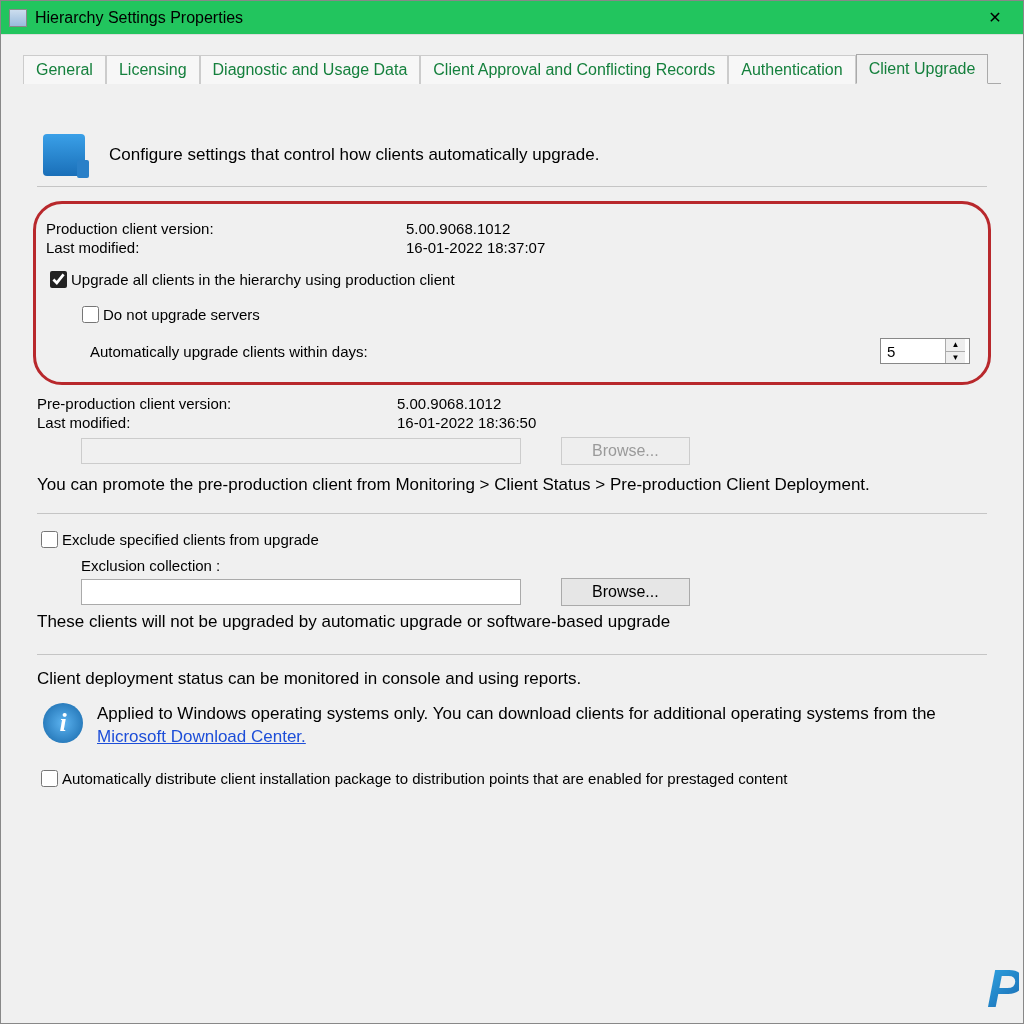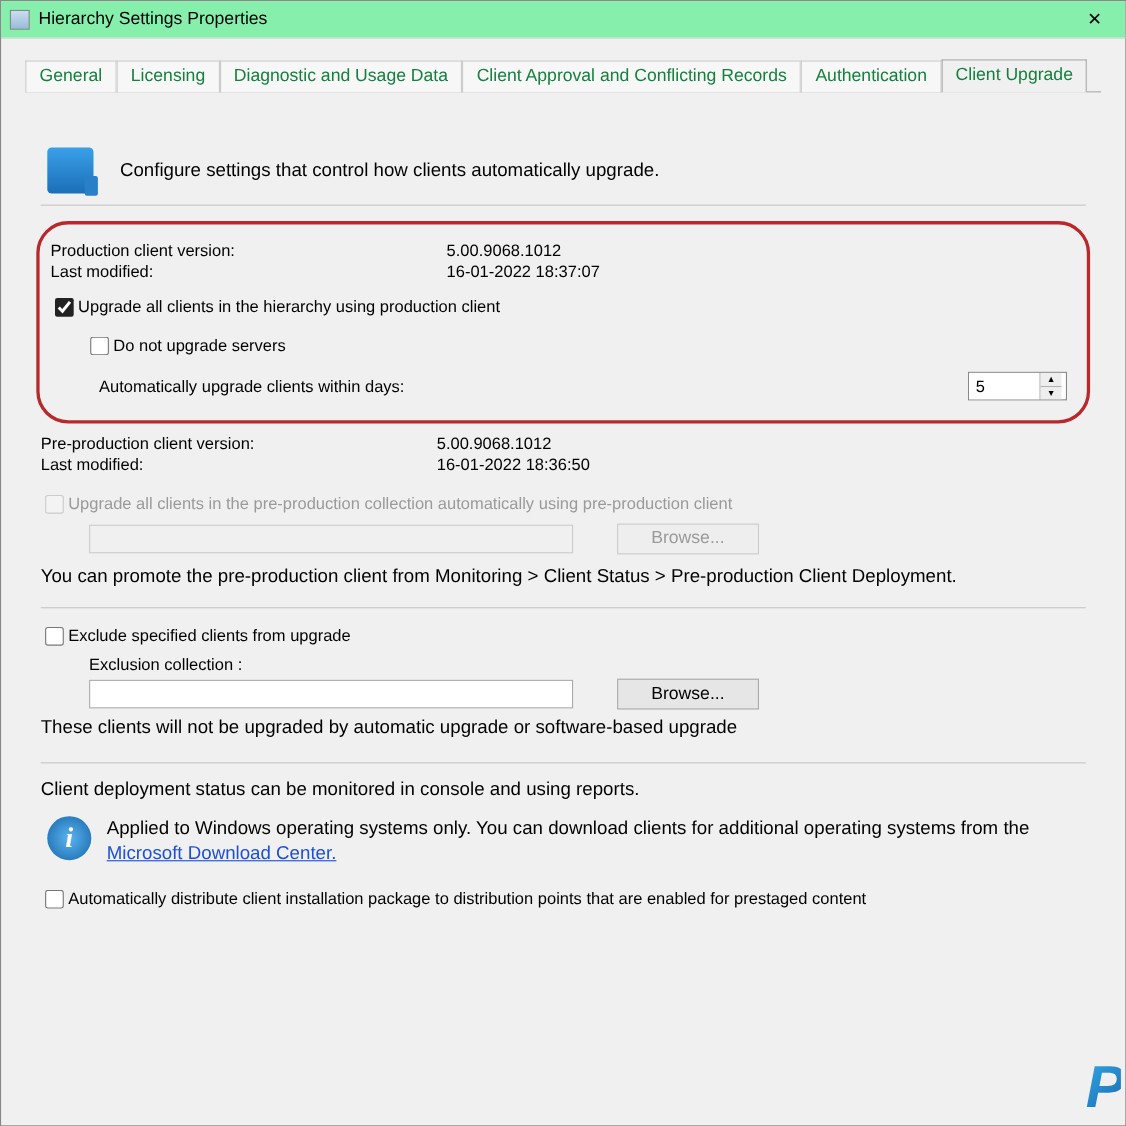--- a/index.html
+++ b/index.html
@@ -15,21 +15,21 @@
   }
   .window {
     width: 1024px;
     height: 1024px;
     border: 1px solid #888;
     background: #f0f0f0;
     position: relative;
   }
   .titlebar {
     height: 34px;
-    background: #86efac;
+    background: #22c55e;
     display: flex;
     align-items: center;
     padding: 0 8px;
     border-bottom: 1px solid #ddd;
   }
   .titlebar .sys-icon {
     width: 18px; height: 18px;
     background: linear-gradient(#cde, #9bd);
     border: 1px solid #888;
     margin-right: 8px;
@@ -256,24 +256,20 @@
 
       <div class="kv-row" style="margin-top:10px;">
         <div class="k">Pre-production client version:</div>
         <div class="v">5.00.9068.1012</div>
       </div>
       <div class="kv-row">
         <div class="k">Last modified:</div>
         <div class="v">16-01-2022 18:36:50</div>
       </div>
 
-      <div class="cb-row disabled" style="margin-top:16px;">
-        <input type="checkbox" disabled="" style="">
-        <span>Upgrade all clients in the pre-production collection automatically using pre-production client</span>
-      </div>
 
       <div class="field-stack disabled">
         <div class="field-row">
           <div class="textfield dis"></div>
           <button class="btn dis" disabled="">Browse...</button>
         </div>
       </div>
 
       <div class="note" style="margin-top:10px;">You can promote the pre-production client from Monitoring &gt; Client Status &gt; Pre-production Client Deployment.</div>
 

